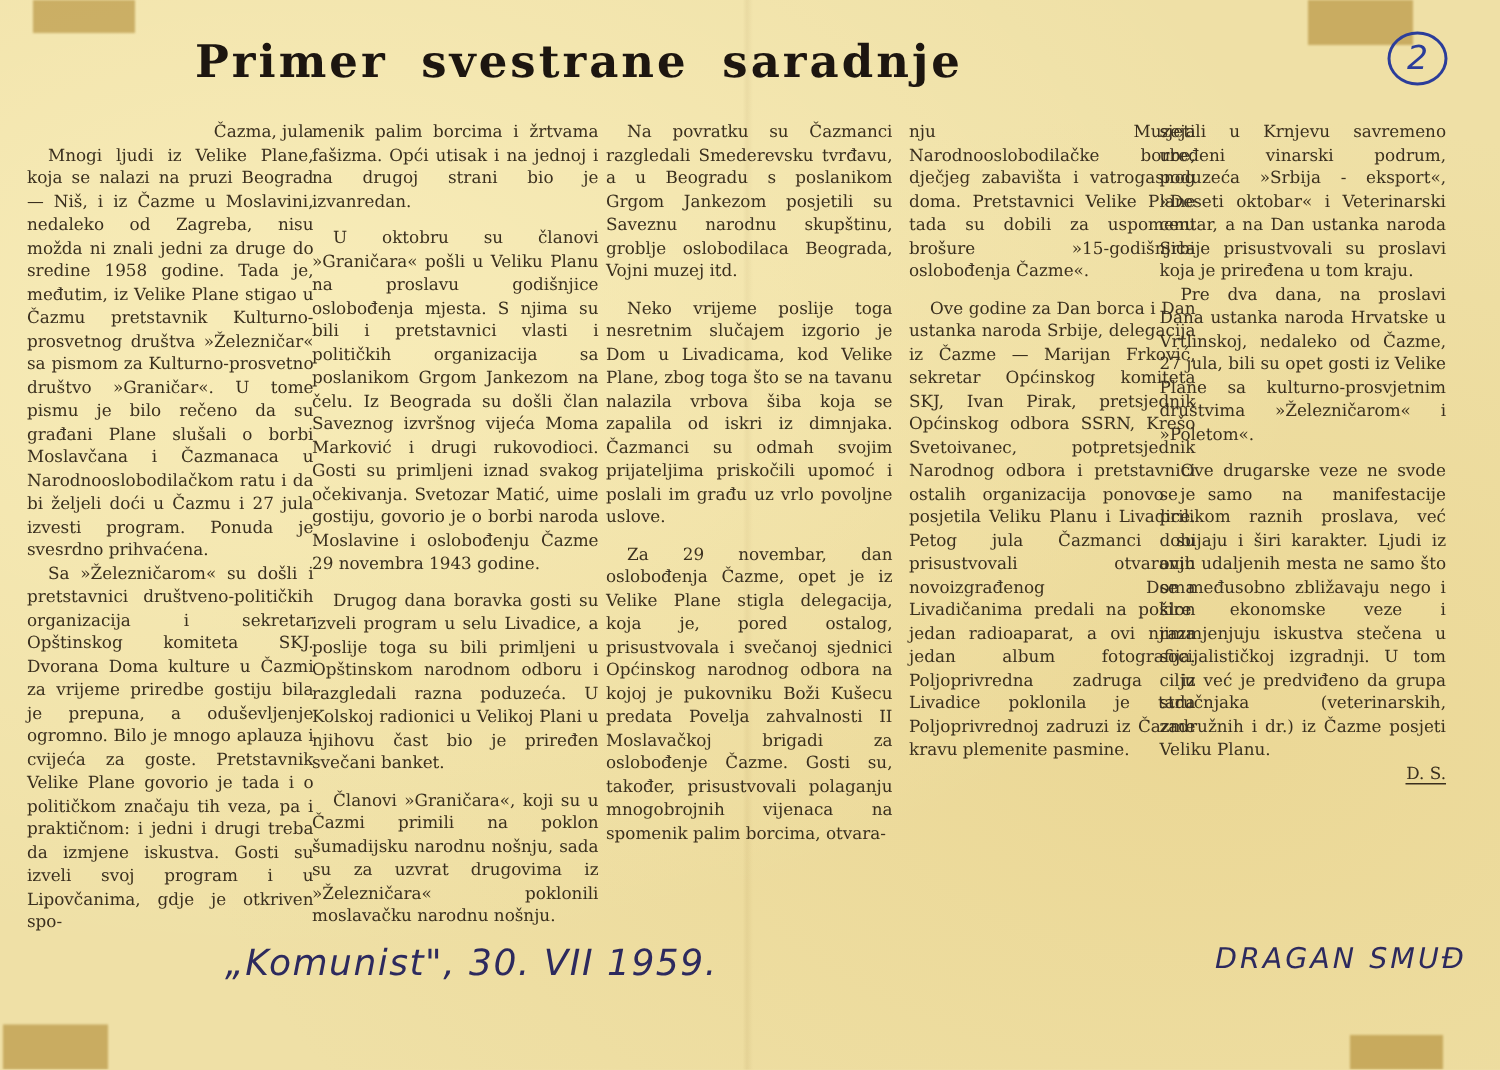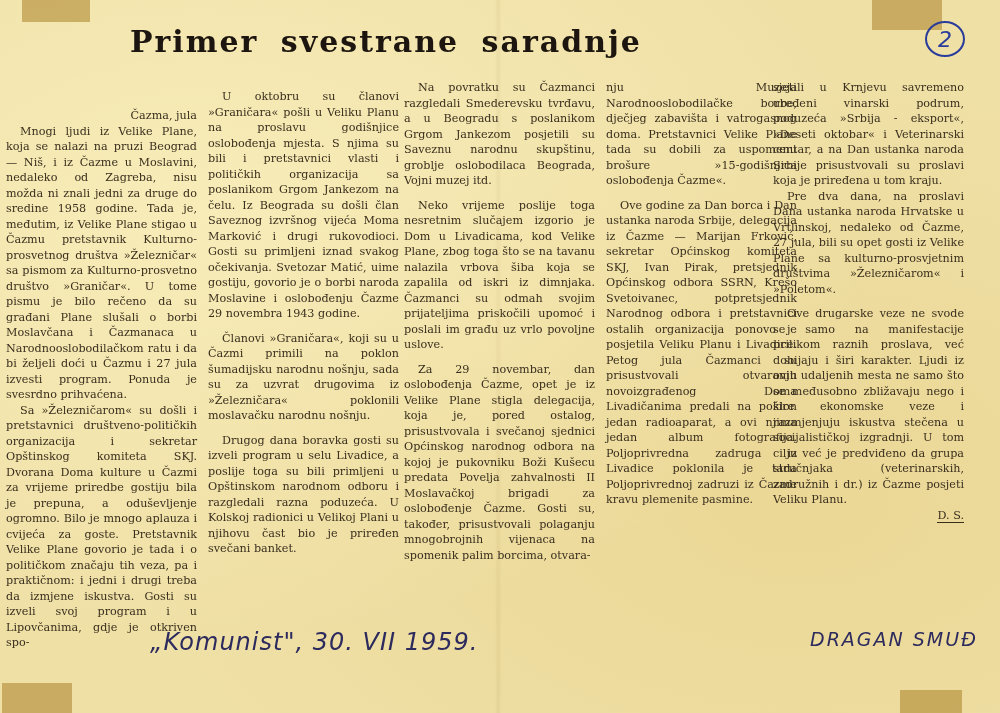--- a/index.html
+++ b/index.html
@@ -36,21 +36,21 @@
     position:absolute; left:6px; top:80px; width:990px; height:525px;
   }
   .col {
     position:absolute; top:0; width:191px;
     font-size:11.2px; line-height:15.5px; text-align:justify;
     color:#3a2f1e;
   }
   .col p { margin:0; text-indent:14px; }
   .col p.gap { margin-top:9px; }
   .col .dateline { text-align:right; text-indent:0; }
-  .c1 { left:0;margin-top:28px; }
+  .c1 { left:12px; }
   .c2 { left:202px; }
   .c3 { left:398px; }
   .c4 { left:600px; }
   .c5 { left:767px; }
   .sig { text-align:right; text-indent:0 !important; margin-top:2px; }
   .sig span { border-bottom:1px solid #3a2f1e; }
 
   .hand {
     position:absolute; font-family:"DejaVu Sans", sans-serif; font-style:italic;
     color:#2d2a5e;
@@ -69,23 +69,24 @@
 <h1 class="headline">Primer svestrane saradnje</h1>
 <div class="page-mark">2</div>
 
 <div class="columns">
   <div class="col c1">
     <p class="dateline">Čazma, jula</p>
     <p>Mnogi ljudi iz Velike Plane, koja se nalazi na pruzi Beograd — Niš, i iz Čazme u Moslavini, nedaleko od Zagreba, nisu možda ni znali jedni za druge do sredine 1958 godine. Tada je, međutim, iz Velike Plane stigao u Čazmu pretstavnik Kulturno-prosvetnog društva »Železničar« sa pismom za Kulturno-prosvetno društvo »Graničar«. U tome pismu je bilo rečeno da su građani Plane slušali o borbi Moslavčana i Čazmanaca u Narodnooslobodilačkom ratu i da bi želјeli doći u Čazmu i 27 jula izvesti program. Ponuda je svesrdno prihvaćena.</p>
     <p>Sa »Železničarom« su došli i pretstavnici društveno-političkih organizacija i sekretar Opštinskog komiteta SKJ. Dvorana Doma kulture u Čazmi za vrijeme priredbe gostiju bila je prepuna, a oduševljenje ogromno. Bilo je mnogo aplauza i cvijeća za goste. Pretstavnik Velike Plane govorio je tada i o političkom značaju tih veza, pa i praktičnom: i jedni i drugi treba da izmjene iskustva. Gosti su izveli svoj program i u Lipovčanima, gdje je otkriven spo-</p>
   </div>
   <div class="col c2">
+    <p style="text-indent:0">menik palim borcima i žrtvama fašizma. Opći utisak i na jednoj i na drugoj strani bio je izvanredan.</p>
     <p class="gap">U oktobru su članovi »Graničara« pošli u Veliku Planu na proslavu godišnjice oslobođenja mjesta. S njima su bili i pretstavnici vlasti i političkih organizacija sa poslanikom Grgom Jankezom na čelu. Iz Beograda su došli član Saveznog izvršnog vijeća Moma Marković i drugi rukovodioci. Gosti su primljeni iznad svakog očekivanja. Svetozar Matić, uime gostiju, govorio je o borbi naroda Moslavine i oslobođenju Čazme 29 novembra 1943 godine.</p>
+    <p class="gap">Drugog dana boravka gosti su izveli program u selu Livadice, a poslije toga su bili primljeni u Opštinskom narodnom odboru i razgledali razna poduzeća. U Kolskoj radionici u Velikoj Plani u njihovu čast bio je priređen svečani banket.</p>
     <p class="gap">Članovi »Graničara«, koji su u Čazmi primili na poklon šumadijsku narodnu nošnju, sada su za uzvrat drugovima iz »Železničara« poklonili moslavačku narodnu nošnju.</p>
-    <p class="gap">Drugog dana boravka gosti su izveli program u selu Livadice, a poslije toga su bili primljeni u Opštinskom narodnom odboru i razgledali razna poduzeća. U Kolskoj radionici u Velikoj Plani u njihovu čast bio je priređen svečani banket.</p>
   </div>
   <div class="col c3">
     <p>Na povratku su Čazmanci razgledali Smederevsku tvrđavu, a u Beogradu s poslanikom Grgom Jankezom posjetili su Saveznu narodnu skupštinu, groblje oslobodilaca Beograda, Vojni muzej itd.</p>
     <p class="gap">Neko vrijeme poslije toga nesretnim slučajem izgorio je Dom u Livadicama, kod Velike Plane, zbog toga što se na tavanu nalazila vrbova šiba koja se zapalila od iskri iz dimnjaka. Čazmanci su odmah svojim prijateljima priskočili upomoć i poslali im građu uz vrlo povoljne uslove.</p>
     <p class="gap">Za 29 novembar, dan oslobođenja Čazme, opet je iz Velike Plane stigla delegacija, koja je, pored ostalog, prisustvovala i svečanoj sjednici Općinskog narodnog odbora na kojoj je pukovniku Boži Kušecu predata Povelja zahvalnosti II Moslavačkoj brigadi za oslobođenje Čazme. Gosti su, također, prisustvovali polaganju mnogobrojnih vijenaca na spomenik palim borcima, otvara-</p>
   </div>
   <div class="col c4">
     <p style="text-indent:0">nju Muzeja Narodnooslobodilačke borbe, dječjeg zabavišta i vatrogasnog doma. Pretstavnici Velike Plane tada su dobili za uspomenu brošure »15-godišnjica oslobođenja Čazme«.</p>
     <p class="gap">Ove godine za Dan borca i Dan ustanka naroda Srbije, delegacija iz Čazme — Marijan Frković, sekretar Općinskog komiteta SKJ, Ivan Pirak, pretsjednik Općinskog odbora SSRN, Krešo Svetoivanec, potpretsjednik Narodnog odbora i pretstavnici ostalih organizacija ponovo je posjetila Veliku Planu i Livadice. Petog jula Čazmanci su prisustvovali otvaranju novoizgrađenog Doma Livadičanima predali na poklon jedan radioaparat, a ovi njima jedan album fotografija. Poljoprivredna zadruga iz Livadice poklonila je tada Poljoprivrednoj zadruzi iz Čazme kravu plemenite pasmine.</p>
   </div>

